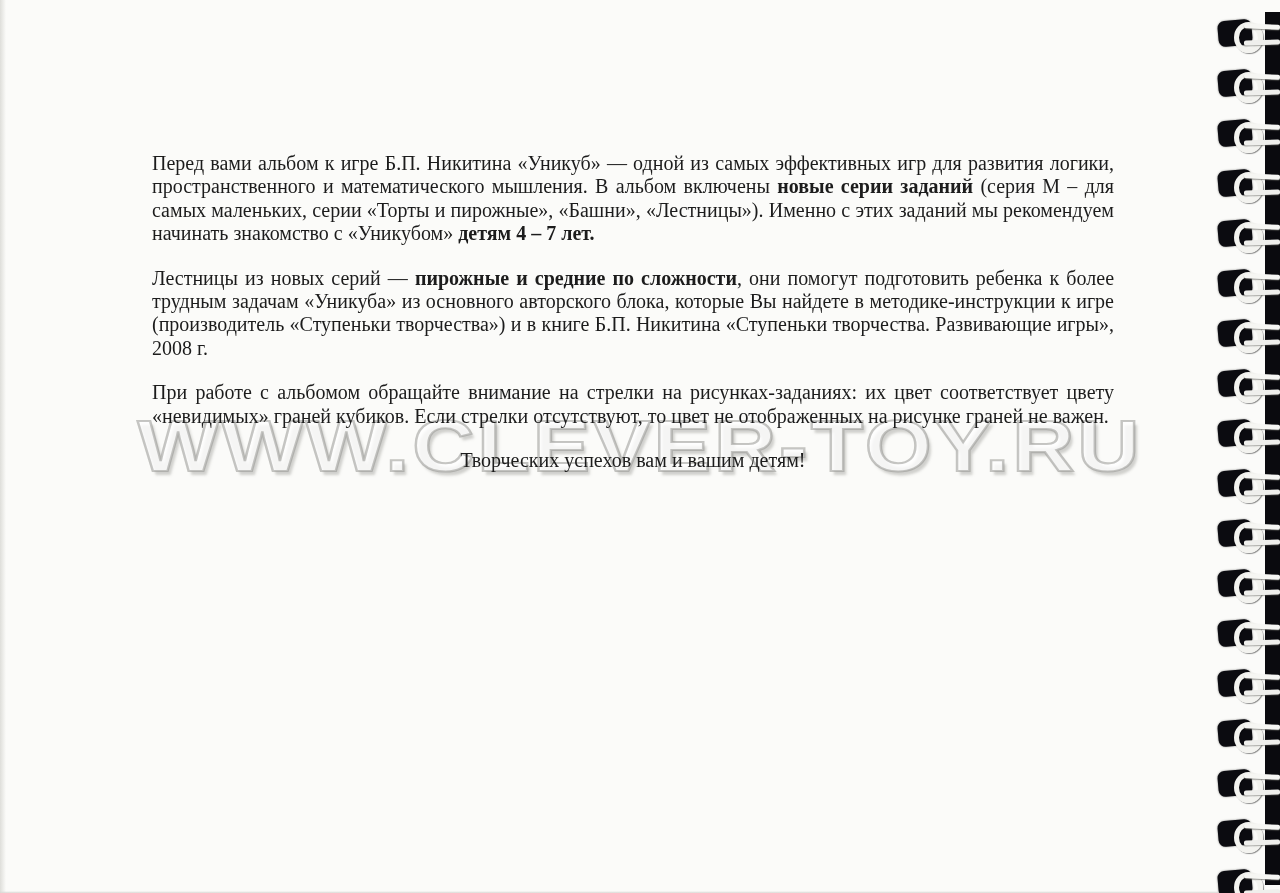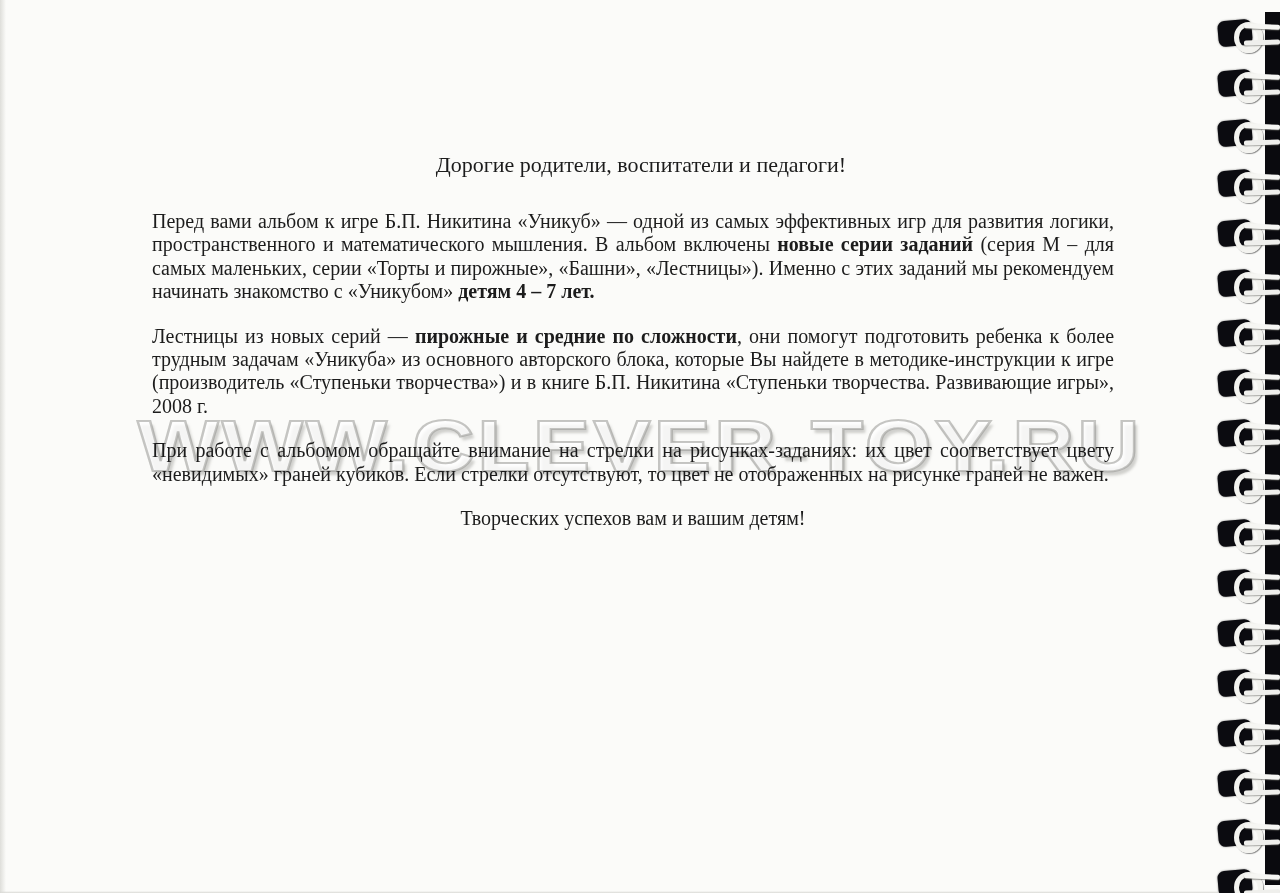--- a/index.html
+++ b/index.html
@@ -57,21 +57,20 @@
 </head>
 <body>
 
 <div class="scan">
 
   <div class="left-edge"></div>
 
   <div class="watermark">WWW.CLEVER-TOY.RU</div>
 
   <div class="content">
-    <h1>Дорогие родители, воспитатели и педагоги!</h1>
 
     <p><span>Перед вами альбом к игре Б.П. Никитина «Уникуб» — одной из самых эффективных игр для развития логики, пространственного и математического мышления. В альбом включены </span><span class="bd">новые серии заданий</span><span> (серия М – для самых маленьких, серии «Торты и пирожные», «Башни», «Лестницы»). Именно с этих заданий мы рекомендуем начинать знакомство с «Уникубом» </span><span class="bd">детям 4 – 7 лет.</span></p>
 
     <p><span>Лестницы из новых серий — </span><span class="bd">пирожные и средние по сложности</span><span>, они помогут подготовить ребенка к более трудным задачам «Уникуба» из основного авторского блока, которые Вы найдете в методике-инструкции к игре (производитель «Ступеньки творчества») и в книге Б.П. Никитина «Ступеньки творчества. Развивающие игры», 2008 г.</span></p>
 
     <p class="extra-top"><span>При работе с альбомом обращайте внимание на стрелки на рисунках-заданиях: их цвет соответствует цвету «невидимых» граней кубиков. Если стрелки отсутствуют, то цвет не отображенных на рисунке граней не важен.</span></p>
 
 
 
     <p class="closing">Творческих успехов вам и вашим детям!</p>

